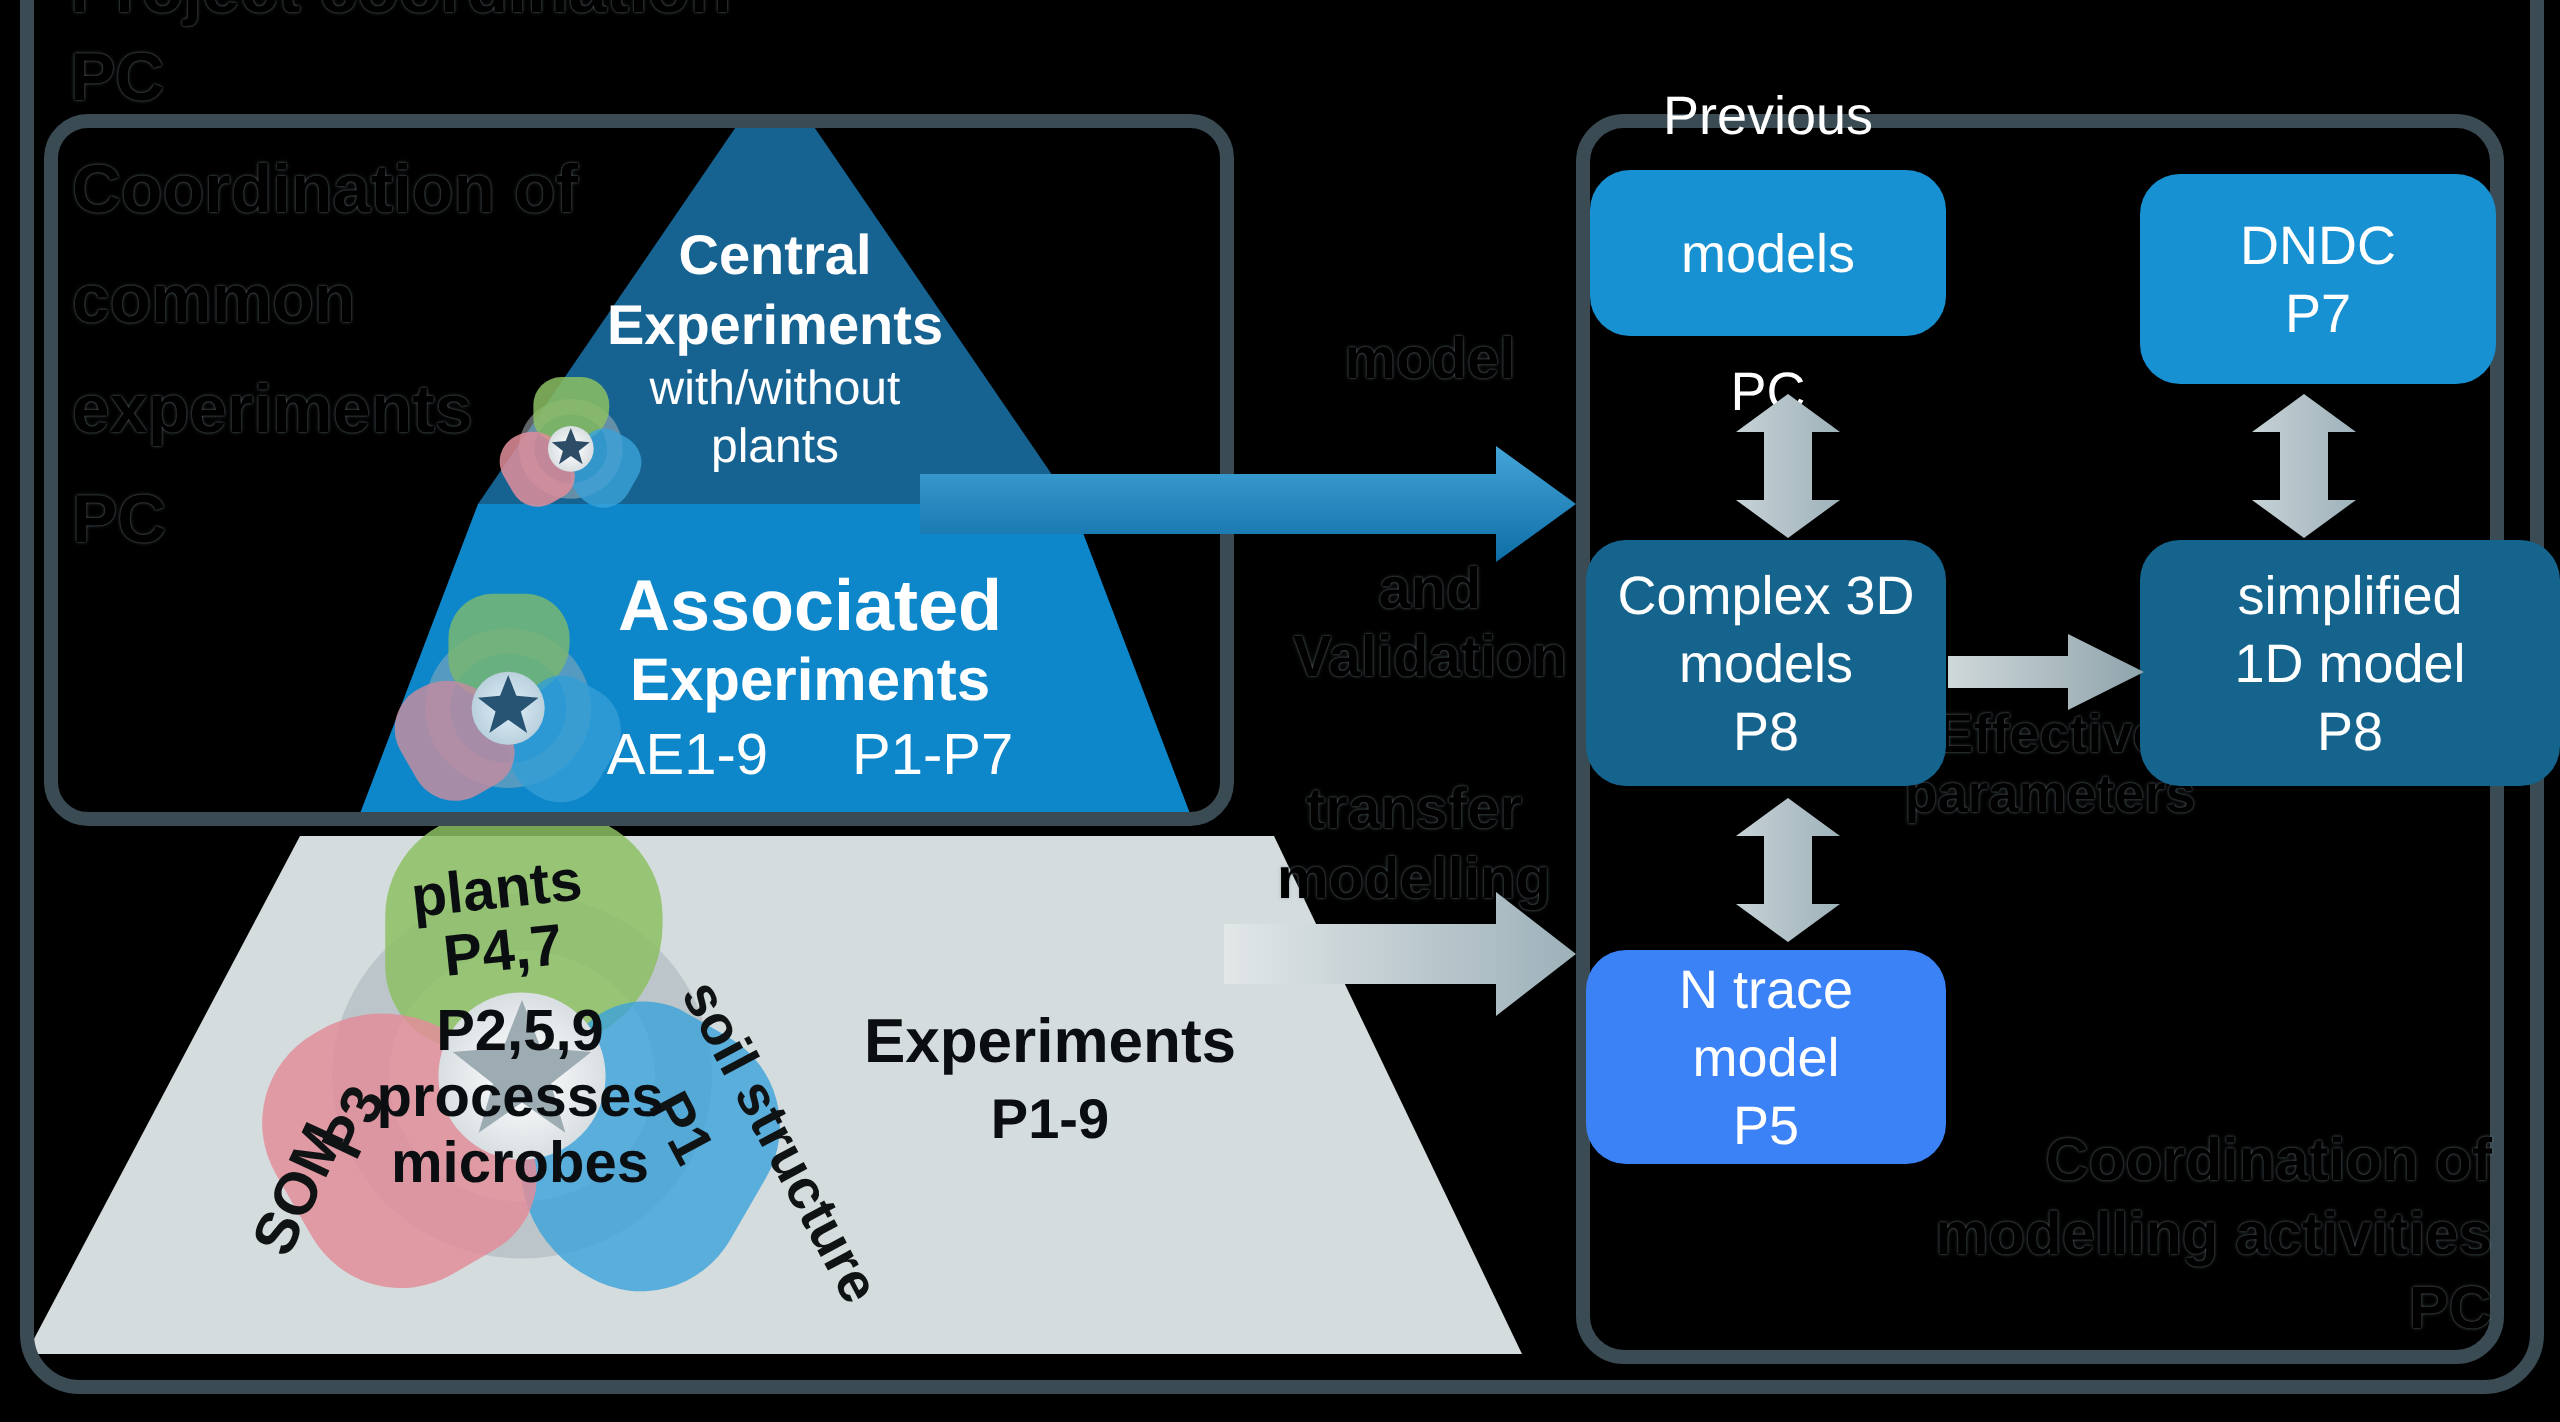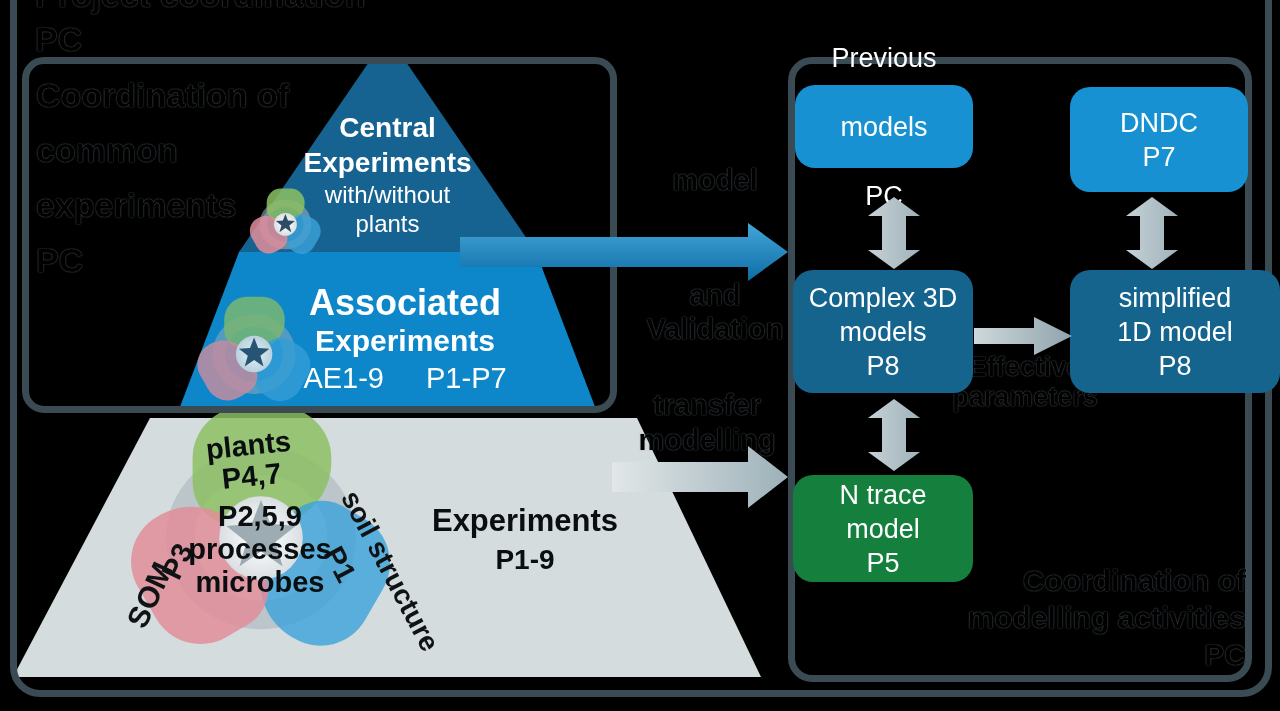--- a/index.html
+++ b/index.html
@@ -31,21 +31,21 @@
               background:radial-gradient(circle,#f4f6f7 25%,#c7cfd3 100%);}
   .venn .star{position:absolute;left:102px;top:100px;width:76px;height:76px;background:#9dabb3;
               clip-path:polygon(50% 0%,63% 33%,98% 36%,70% 58%,80% 92%,50% 71%,20% 92%,30% 58%,2% 36%,37% 33%);}
   .venn.small .star{background:#2d4c66;}
   .rot{position:absolute;font-weight:bold;color:#101314;white-space:nowrap;}
   
   .mbox{position:absolute;border-radius:20px;color:#fff;display:flex;flex-direction:column;
         justify-content:center;align-items:center;font-size:27px;line-height:34px;}
   .bright{background:#1791d1;}
   .darkb{background:#15648e;align-items:center;}
-  .ntr{background:#15803d;}
+  .ntr{background:#3b82f6;}
 </style>
 </head>
 <body>
 
 <div class="stage">
 
   <div class="shape lvl-central"></div>
   <div class="shape lvl-assoc"></div>
   <div class="shape lvl-periph"></div>
 

